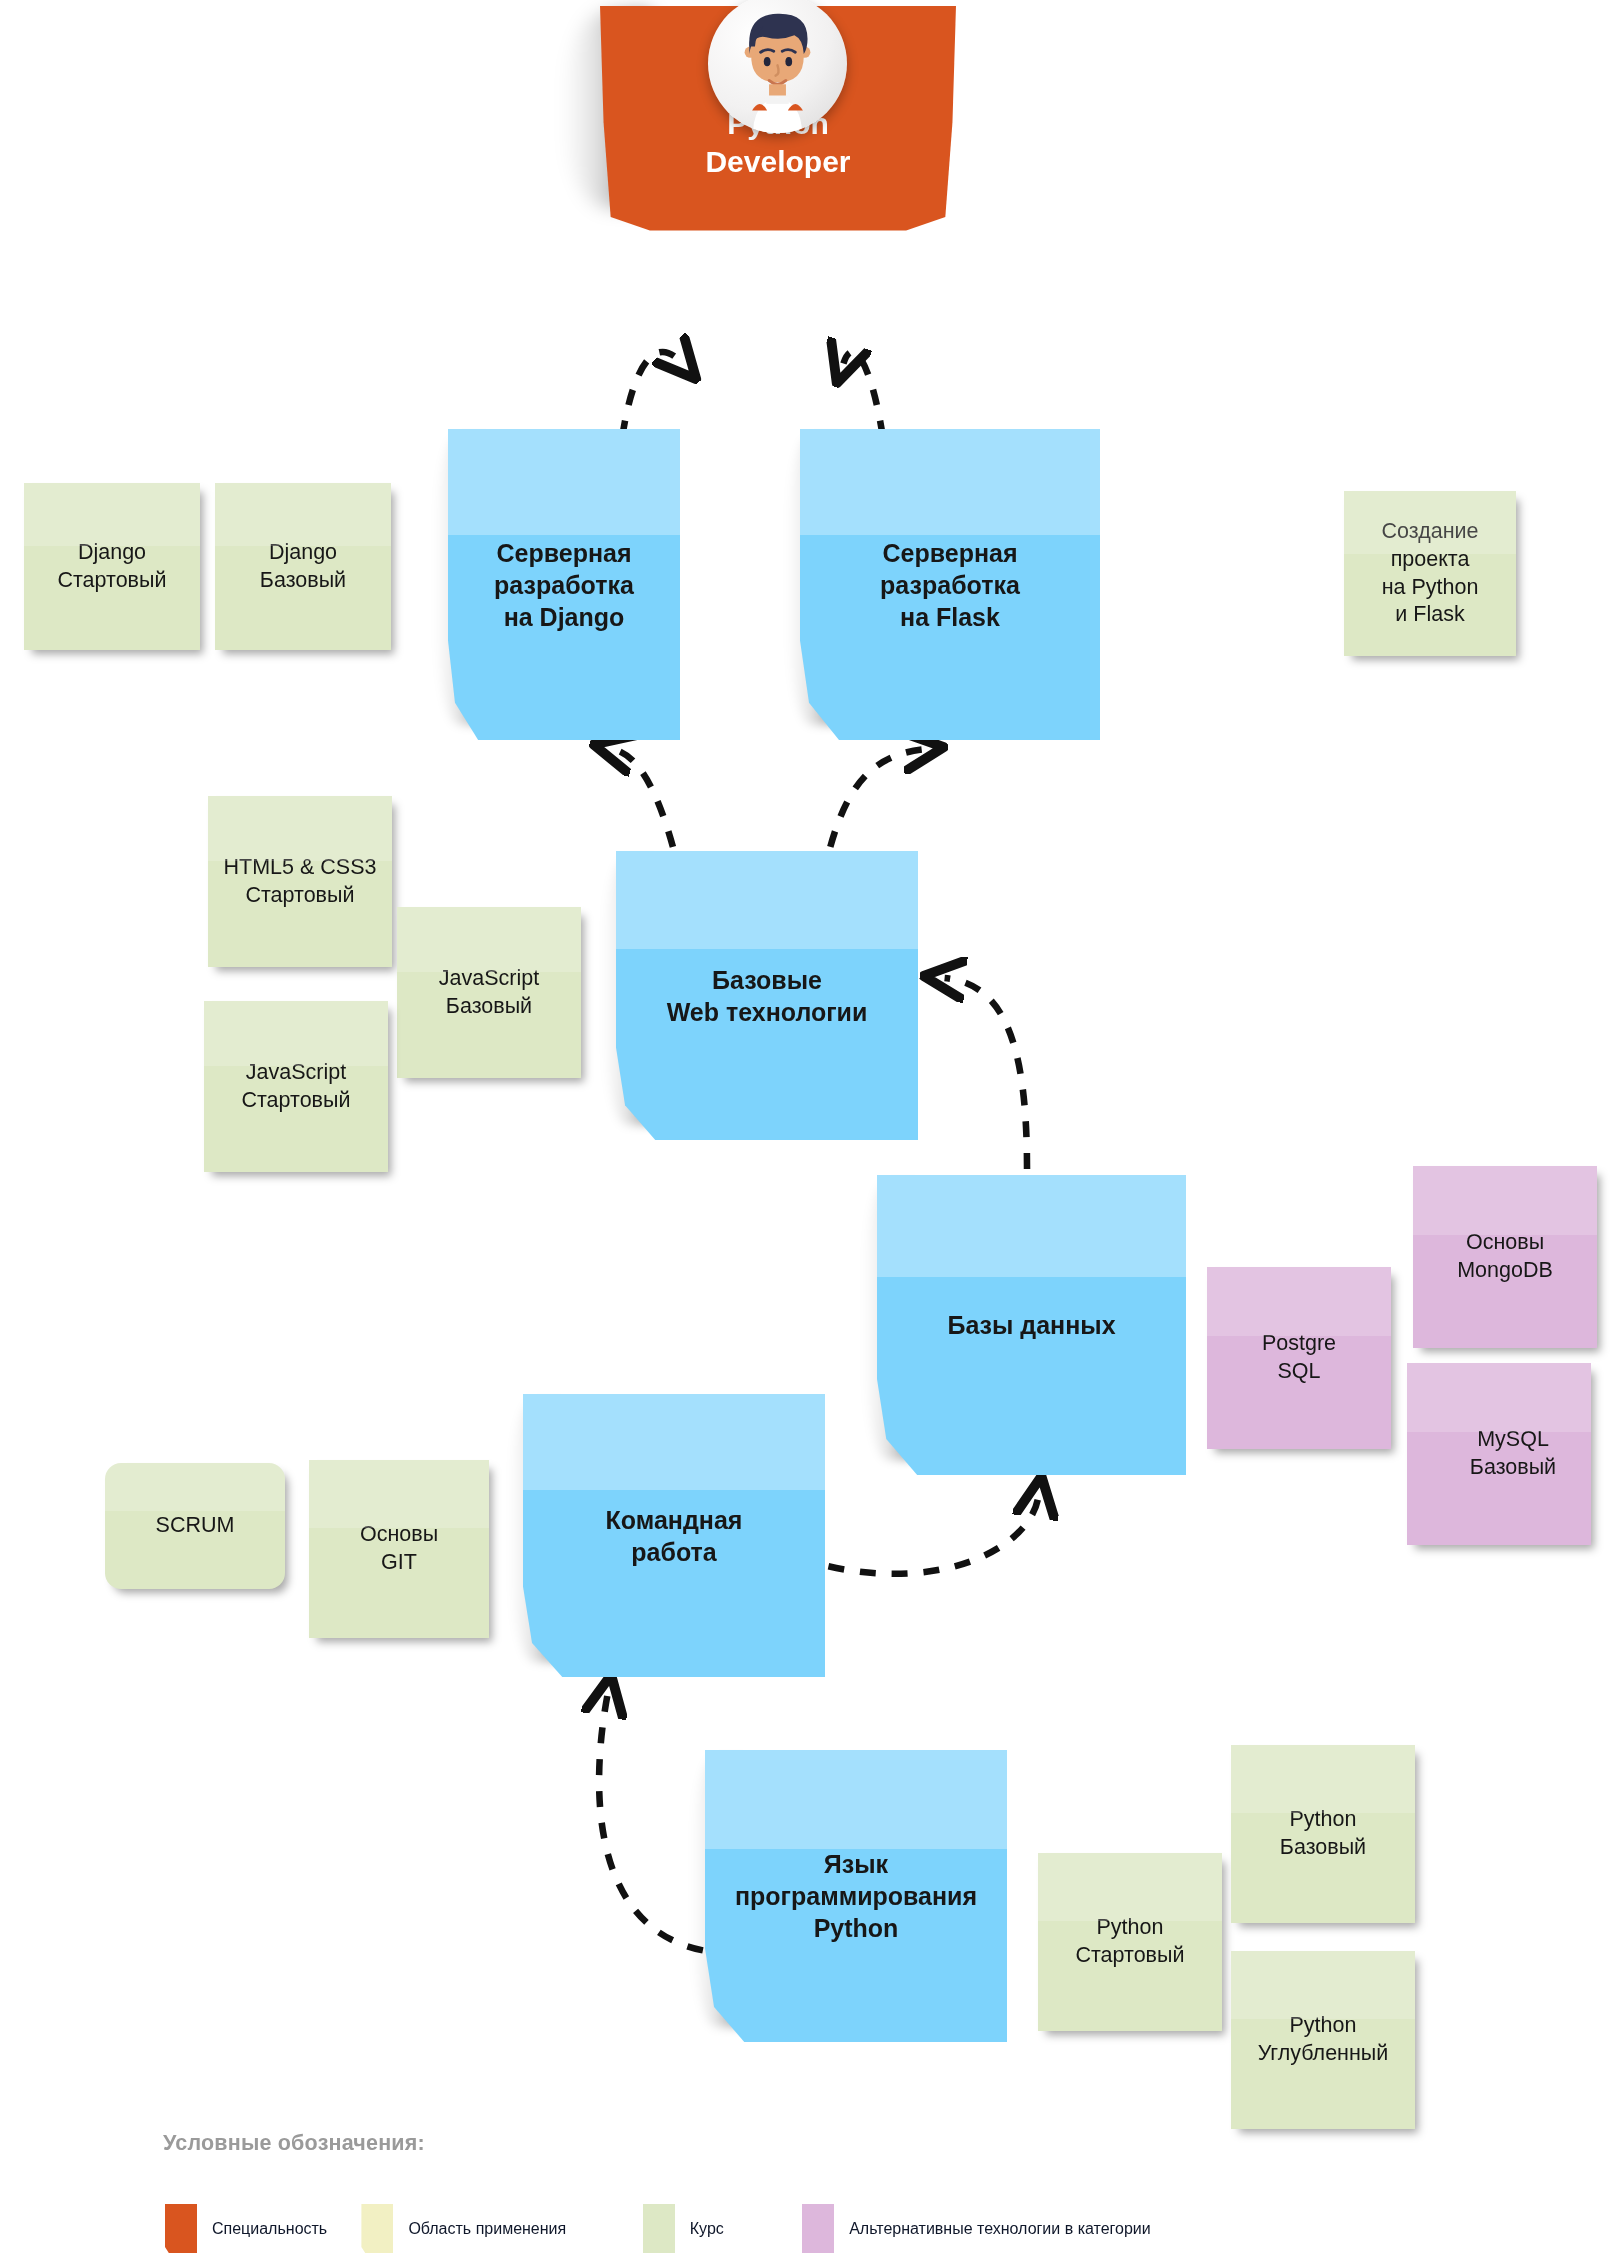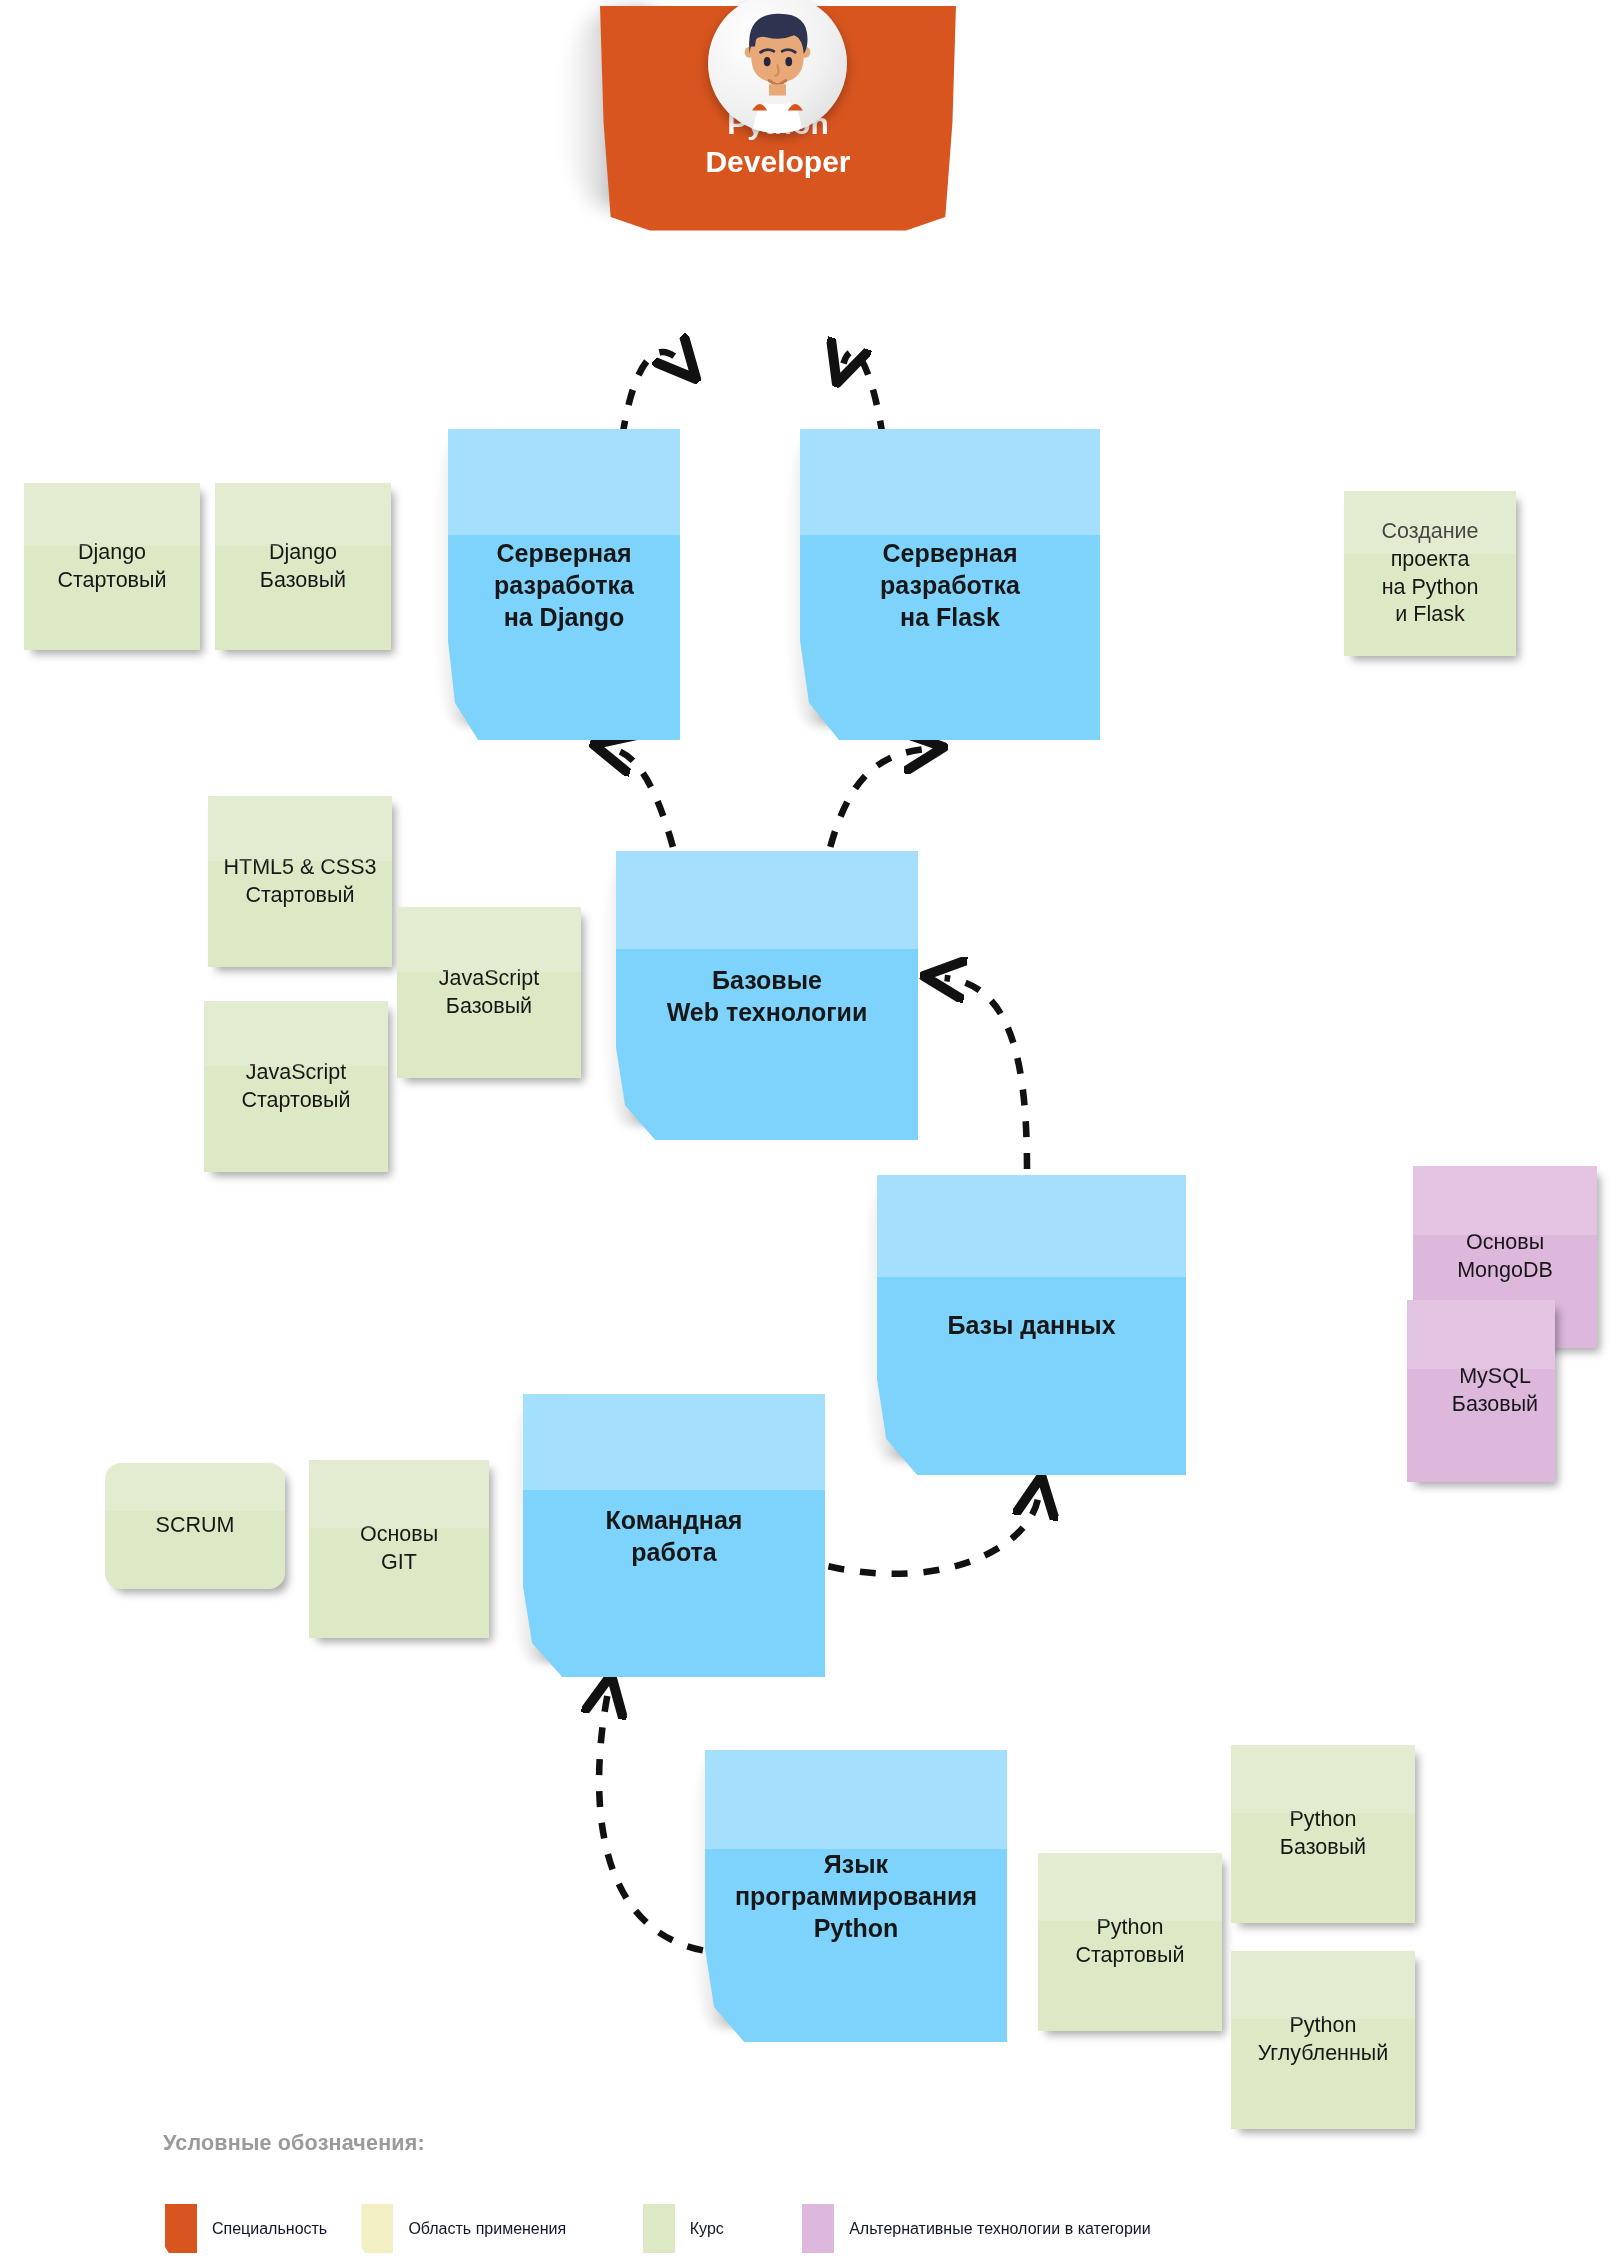--- a/index.html
+++ b/index.html
@@ -255,27 +255,31 @@
     </div>
   </div>
 
   <div class="yellow-wrap" style="left:877px; top:1175px; width:309px; height:300px;">
     <div class="shadow"></div>
     <div class="note yellow" style="width:309px; height:300px;">
       <span class="txt">Базы данных</span>
     </div>
   </div>
 
+  <div class="note purple" style="left:1207px; top:1267px; width:184px; height:182px;">
+    <span class="txt">Postgre
+SQL</span>
+  </div>
 
   <div class="note purple" style="left:1413px; top:1166px; width:184px; height:182px;">
     <span class="txt">Основы
 MongoDB</span>
   </div>
 
-  <div class="note purple" style="left:1407px; top:1300px; width:148px; height:182px;padding-left:28px;">
+  <div class="note purple" style="left:1407px; top:1363px; width:184px; height:182px;padding-left:28px;">
     <span class="txt">MySQL
 Базовый</span>
   </div>
 
   <div class="note green" style="left:105px; top:1463px; width:180px; height:126px;border-radius:16px;">
     <span class="txt">SCRUM</span>
   </div>
 
   <div class="note green" style="left:309px; top:1460px; width:180px; height:178px;">
     <span class="txt">Основы

